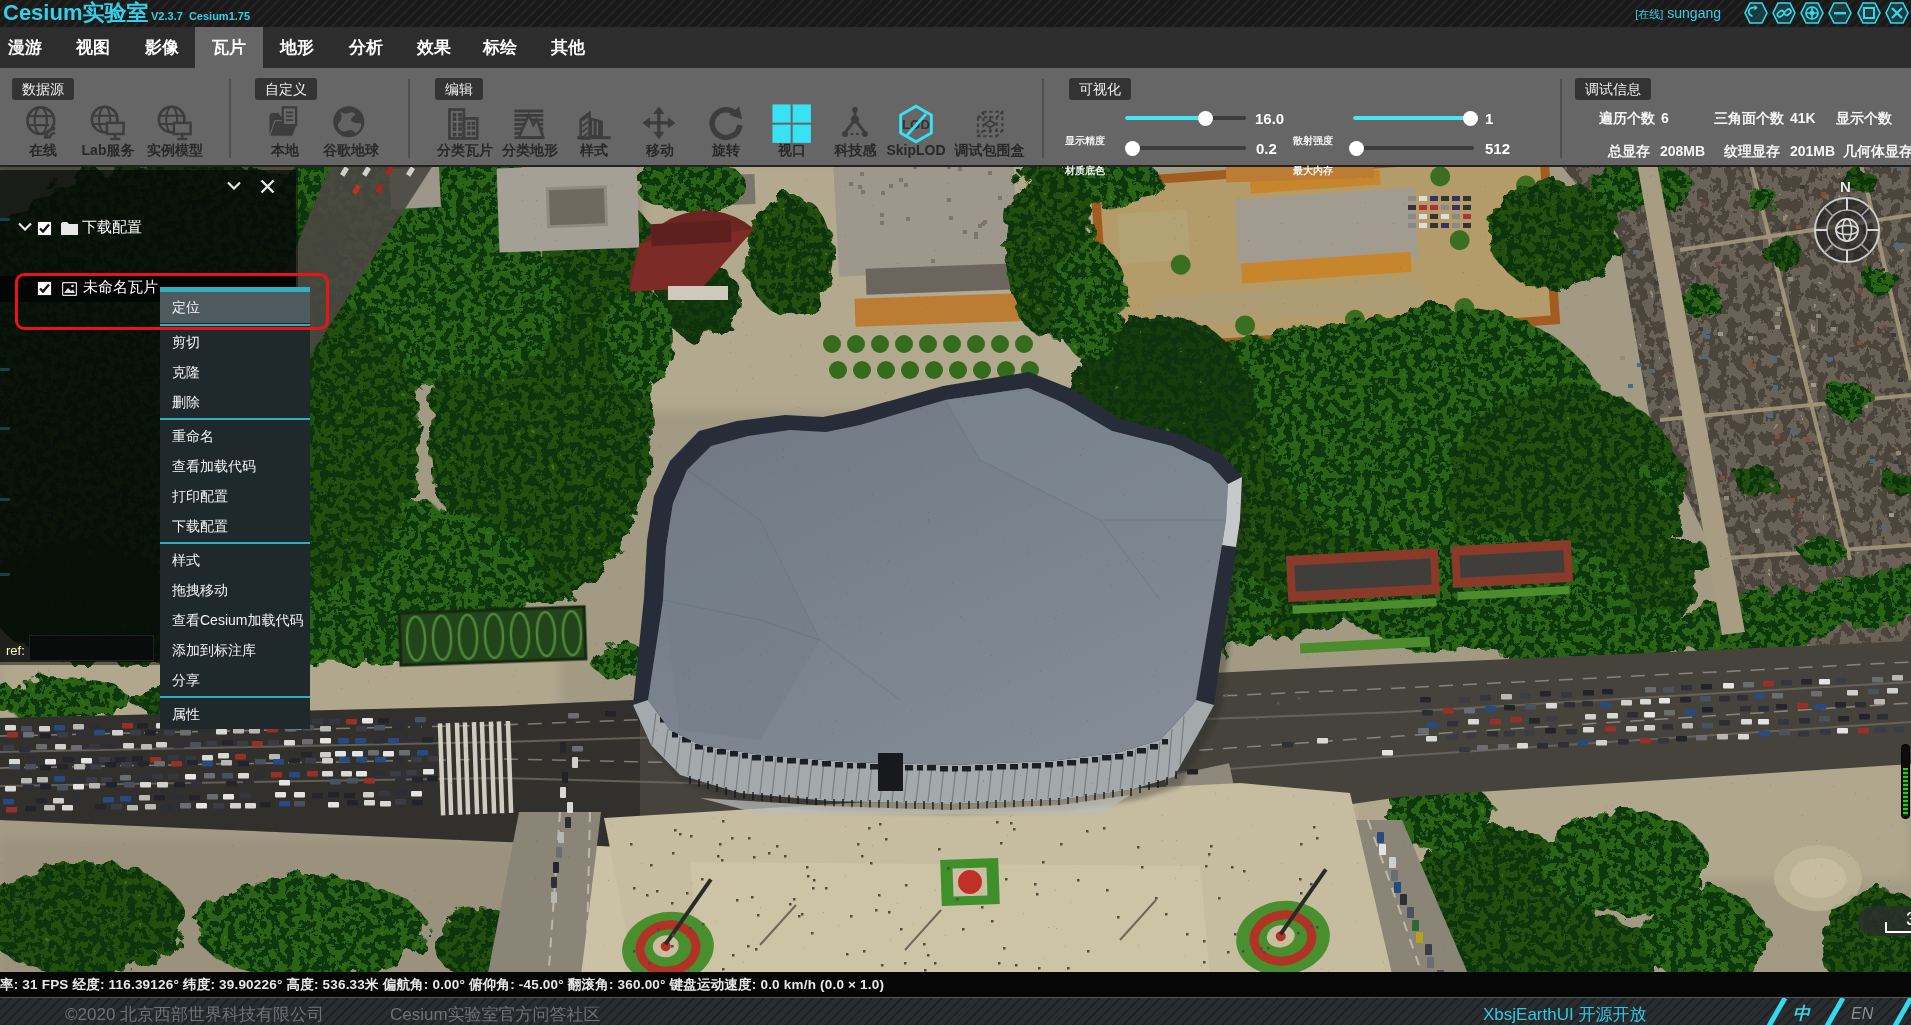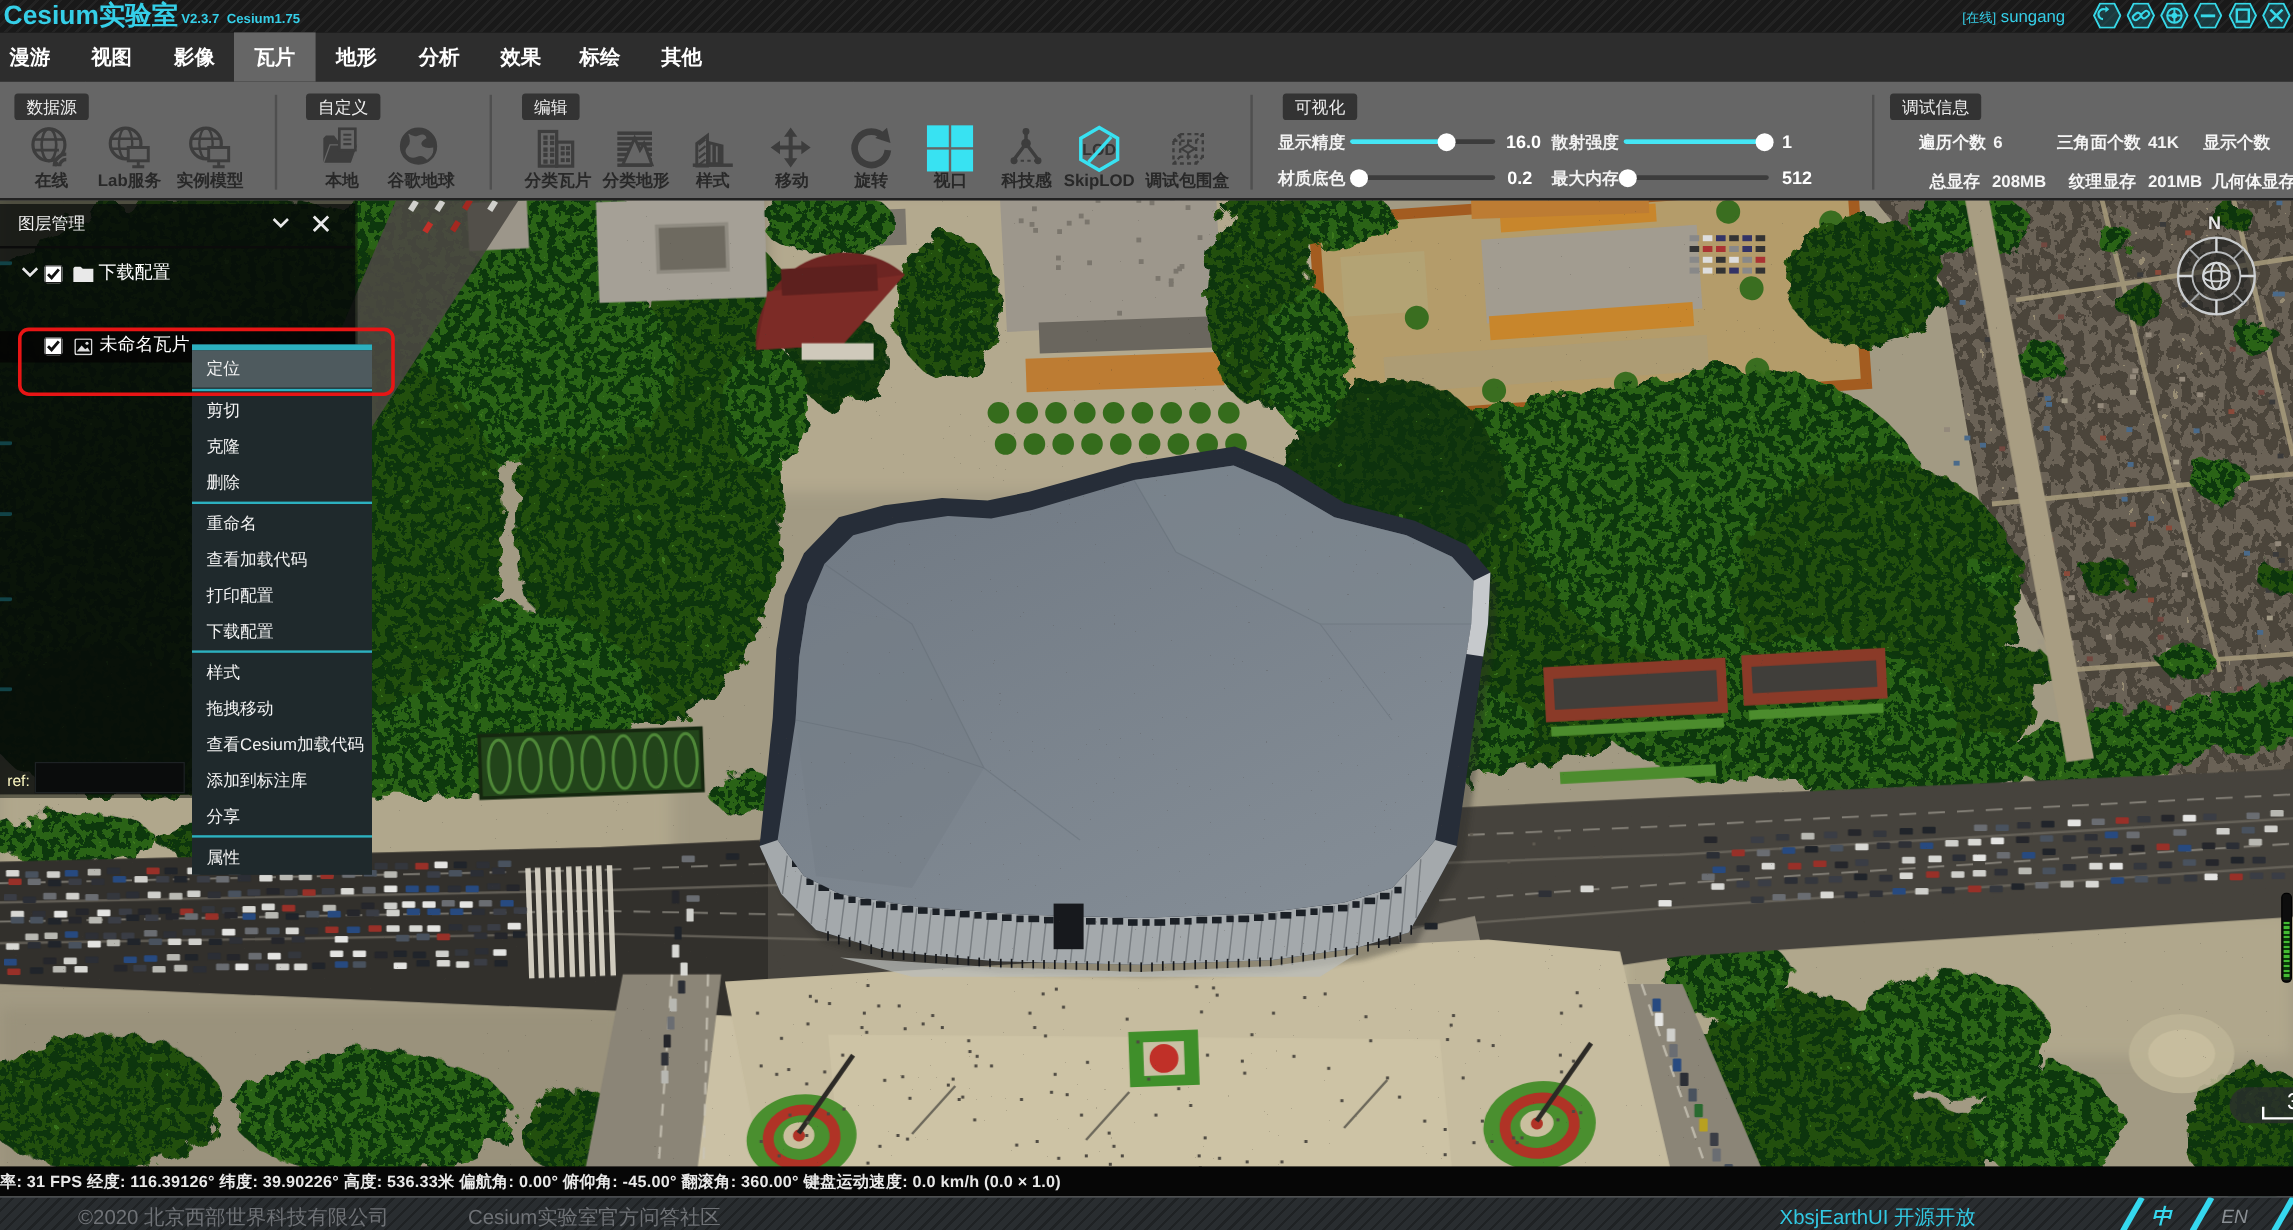--- a/index.html
+++ b/index.html
@@ -20,21 +20,21 @@
  font-size:17px;font-weight:bold;text-align:center;width:68px;}
 .mtab.act{background:#666;}
 
 #ribbon{left:0;top:68px;width:1911px;height:99px;background:#666;border-bottom:2px solid #222;}
 .glabel{position:absolute;top:10px;height:22px;line-height:22px;padding:0 10px;background:#333;
  color:#eee;font-size:14px;border-radius:3px;}
 .gsep{position:absolute;top:11px;width:2px;height:79px;background:#4f4f4f;}
 .ricon{position:absolute;width:40px;height:40px;}
 .rlabel{position:absolute;top:73px;height:18px;line-height:18px;color:#282828;font-size:14px;white-space:nowrap;
  font-weight:bold;text-align:center;}
-.sltext{position:absolute;color:#f2f2f2;font-size:14px;font-weight:bold;}
+.sltext{position:absolute;color:#f2f2f2;font-size:10px;font-weight:bold;margin-top:24px;}
 .slval{position:absolute;color:#fff;font-size:15px;font-weight:bold;}
 .track{position:absolute;height:4px;border-radius:2px;background:#3c3c3c;}
 .fillc{position:absolute;height:4px;border-radius:2px;background:#45e6f5;}
 .thumb{position:absolute;width:15px;height:15px;border-radius:50%;background:#fff;}
 .stat{position:absolute;color:#f5f5f5;font-size:14px;font-weight:bold;white-space:nowrap;}
 
 #statusbar{left:0;top:972px;width:1911px;height:25px;background:#060606;color:#e8e8e8;
  font-size:13.5px;line-height:25px;font-weight:bold;}
 #footer{left:0;top:997px;width:1911px;height:28px;background:#292d30;border-top:1px solid #53565a;
  background-image:repeating-linear-gradient(135deg,rgba(0,0,0,.25) 0 2px,rgba(255,255,255,0) 2px 7px);}
@@ -1443,23 +1443,20 @@
 <div class="stat" style="left:1714px;top:42px">三角面个数</div>
 <div class="stat" style="left:1790px;top:42px">41K</div>
 <div class="stat" style="left:1836px;top:42px">显示个数</div>
 <div class="stat" style="left:1608px;top:75px">总显存</div>
 <div class="stat" style="left:1660px;top:75px">208MB</div>
 <div class="stat" style="left:1724px;top:75px">纹理显存</div>
 <div class="stat" style="left:1790px;top:75px">201MB</div>
 <div class="stat" style="left:1843px;top:75px">几何体显存</div>
 </div>
 <div id="lpanel" class="abs">
-<div id="lp-head">
-        <span style="position:absolute;left:15px;top:8px">图层管理</span>
-      </div>
 <svg class="abs" style="left:227px;top:11px" width="14" height="9" viewBox="0 0 14 9">
         <path d="M1,1.5 L7,7.5 L13,1.5" stroke="#e8e8e8" stroke-width="2.2" fill="none"></path>
       </svg>
 <svg class="abs" style="left:260px;top:9px" width="15" height="15" viewBox="0 0 15 15">
         <path d="M1.5,1.5 L13.5,13.5 M13.5,1.5 L1.5,13.5" stroke="#e8e8e8" stroke-width="2.4"></path>
       </svg>
 <div class="trow" style="top:44px">
 <svg class="abs" style="left:18px;top:8px" width="14" height="9" viewBox="0 0 14 9">
           <path d="M1,1.5 L7,7.5 L13,1.5" stroke="#e8e8e8" stroke-width="2.2" fill="none"></path>
         </svg>

